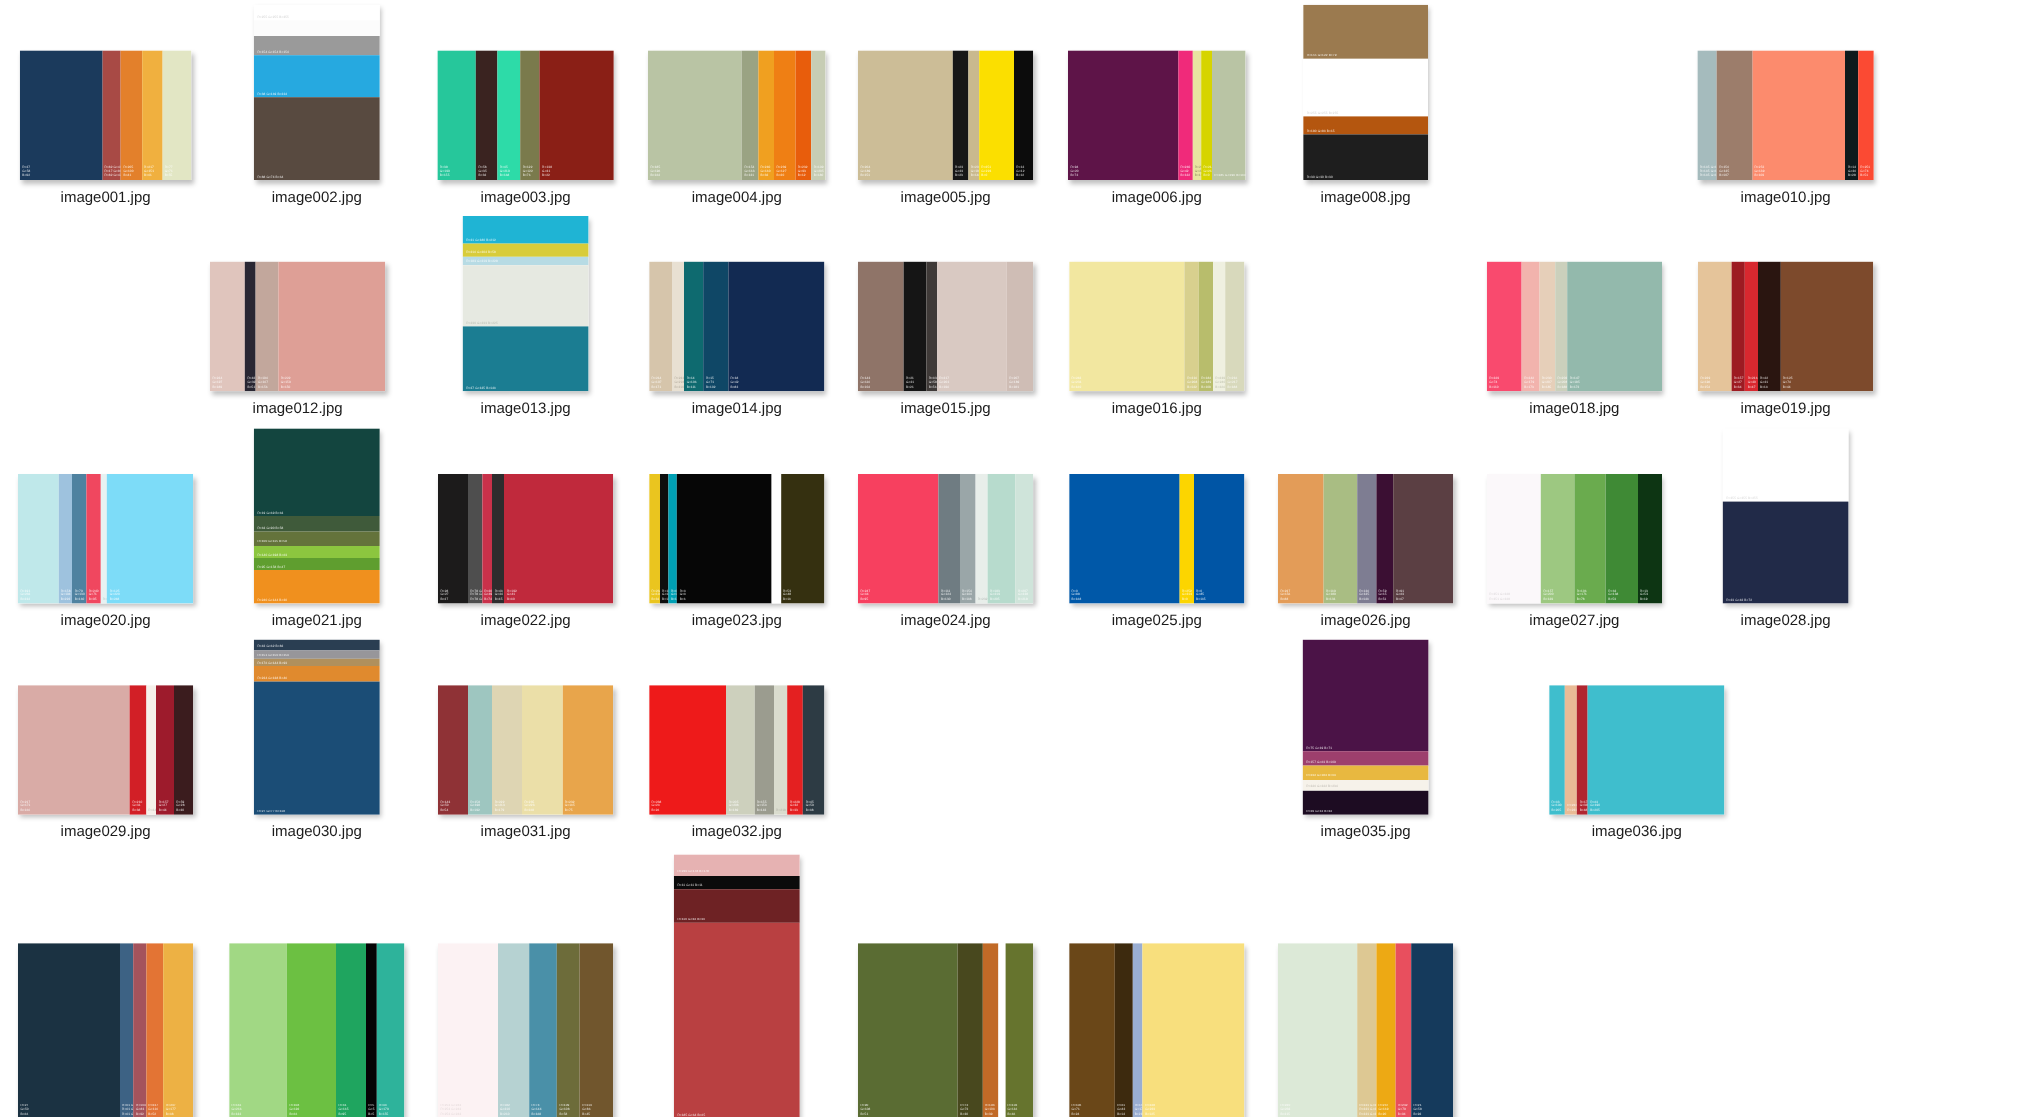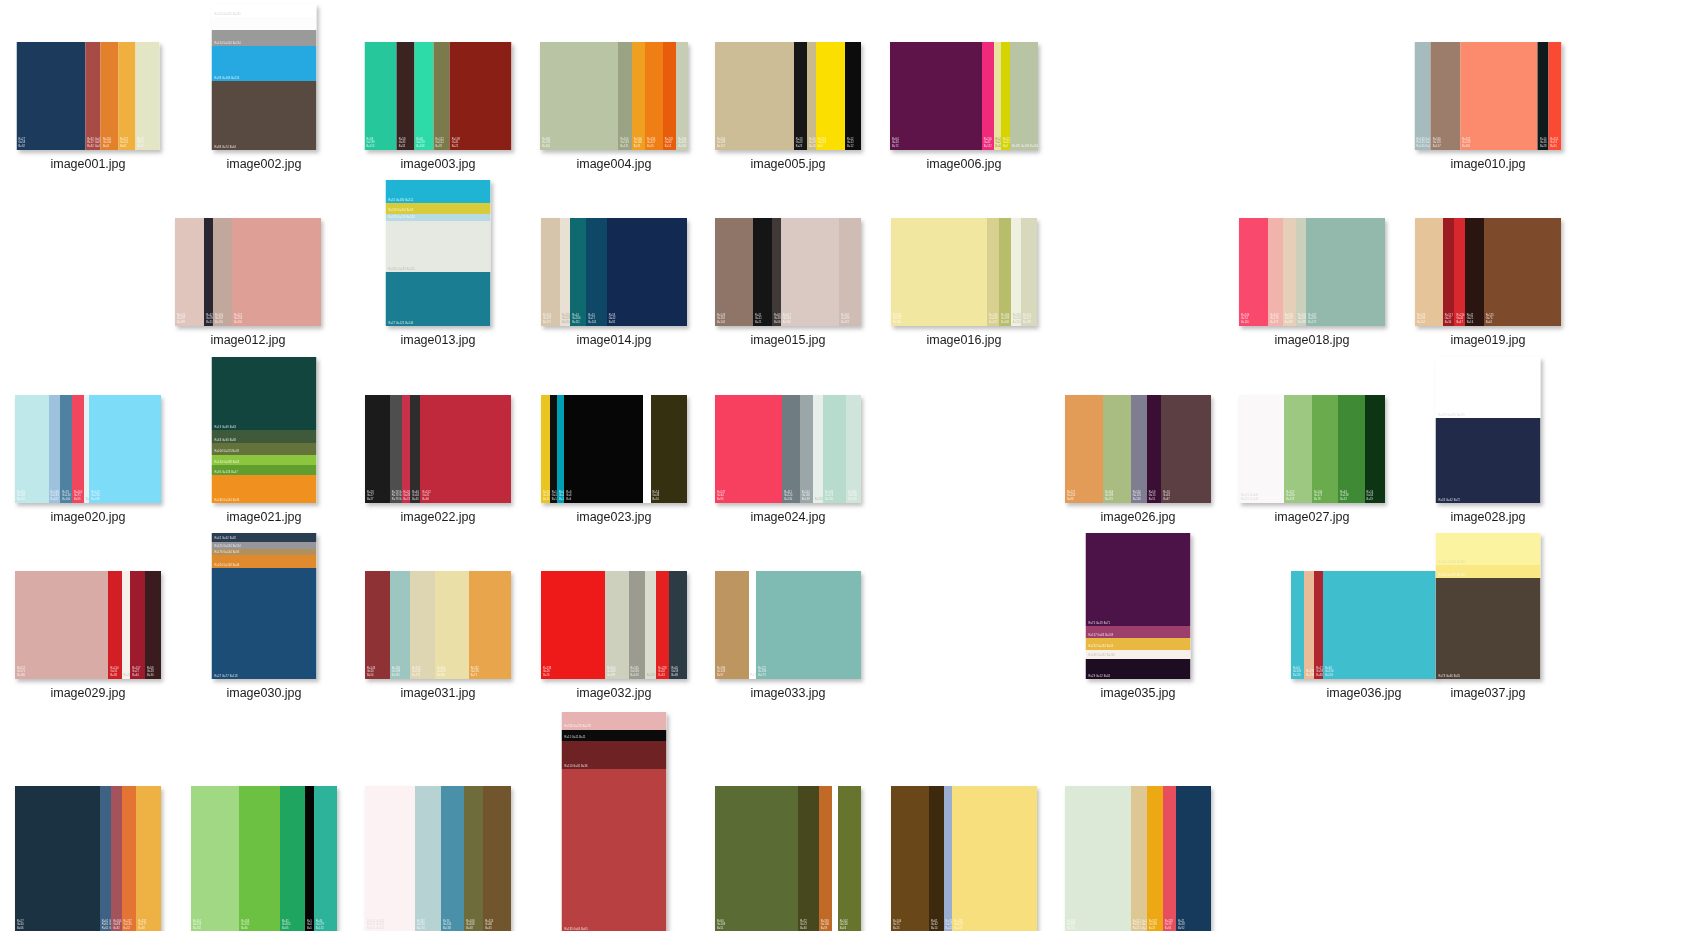--- a/index.html
+++ b/index.html
@@ -277,20 +277,41 @@
 B=0</div>
             </div>
             <div class="band" style="background: rgb(185, 196, 164); flex: 19 0 0px;">
               <div class="swatch-text" style="color: rgb(255, 255, 255);">R=185 G=196 B=164</div>
             </div>
           </div>
         </div>
       </div>
       <div class="caption">image006.jpg</div>
     </div>
+    <div class="cell" style="left: 1058px; top: 0px;">
+      <div class="thumb-wrap" style="height: 150px;">
+        <div class="thumb" style="width: 104px; height: 146px;">
+          <div class="pal horz">
+            <div class="band" style="background: rgb(155, 122, 79); flex: 31 0 0px;">
+              <div class="swatch-text" style="color: rgb(255, 255, 255);">R=155 G=122 B=79</div>
+            </div>
+            <div class="band" style="background: rgb(255, 255, 255); flex: 33 0 0px;">
+              <div class="swatch-text" style="color: rgb(204, 204, 204);">R=255 G=255 B=255</div>
+            </div>
+            <div class="band" style="background: rgb(180, 86, 15); flex: 10 0 0px;">
+              <div class="swatch-text" style="color: rgb(255, 255, 255);">R=180 G=86 B=15</div>
+            </div>
+            <div class="band" style="background: rgb(30, 30, 30); flex: 26 0 0px;">
+              <div class="swatch-text" style="color: rgb(255, 255, 255);">R=30 G=30 B=30</div>
+            </div>
+          </div>
+        </div>
+      </div>
+      <div class="caption">image008.jpg</div>
+    </div>
     <div class="cell" style="left: 1408px; top: 0px;">
       <div class="thumb-wrap" style="height: 150px;">
         <div class="thumb" style="width: 147px; height: 108px;">
           <div class="pal vert">
             <div class="band" style="background: rgb(165, 187, 189); flex: 11 0 0px;">
               <div class="swatch-text" style="color: rgb(255, 255, 255);">R=165 G=187
 R=165 G=187
 R=165 G=187</div>
             </div>
             <div class="band" style="background: rgb(156, 125, 107); flex: 20 0 0px;">
@@ -704,20 +725,44 @@
             <div class="band" style="background: rgb(207, 228, 218); flex: 10 0 0px;">
               <div class="swatch-text" style="color: rgb(255, 255, 255);">R=207
 G=228
 B=218</div>
             </div>
           </div>
         </div>
       </div>
       <div class="caption">image024.jpg</div>
     </div>
+    <div class="cell" style="left: 884px; top: 353px;">
+      <div class="thumb-wrap" style="height: 150px;">
+        <div class="thumb" style="width: 146px; height: 108px;">
+          <div class="pal vert">
+            <div class="band" style="background: rgb(0, 88, 168); flex: 63 0 0px;">
+              <div class="swatch-text" style="color: rgb(255, 255, 255);">R=0
+G=88
+B=168</div>
+            </div>
+            <div class="band" style="background: rgb(252, 213, 0); flex: 8 0 0px;">
+              <div class="swatch-text" style="color: rgb(255, 255, 255);">R=252
+G=213
+B=0</div>
+            </div>
+            <div class="band" style="background: rgb(0, 85, 165); flex: 29 0 0px;">
+              <div class="swatch-text" style="color: rgb(255, 255, 255);">R=0
+G=85
+B=165</div>
+            </div>
+          </div>
+        </div>
+      </div>
+      <div class="caption">image025.jpg</div>
+    </div>
     <div class="cell" style="left: 1058px; top: 353px;">
       <div class="thumb-wrap" style="height: 150px;">
         <div class="thumb" style="width: 146px; height: 108px;">
           <div class="pal vert">
             <div class="band" style="background: rgb(227, 156, 88); flex: 26 0 0px;">
               <div class="swatch-text" style="color: rgb(255, 255, 255);">R=227
 G=156
 B=88</div>
             </div>
             <div class="band" style="background: rgb(169, 189, 131); flex: 19 0 0px;">
@@ -913,42 +958,20 @@
             <div class="band" style="background: rgb(45, 59, 68); flex: 12 0 0px;">
               <div class="swatch-text" style="color: rgb(255, 255, 255);">R=45
 G=59
 B=68</div>
             </div>
           </div>
         </div>
       </div>
       <div class="caption">image032.jpg</div>
     </div>
-    <div class="cell" style="left: 708px; top: 529px;">
-      <div class="thumb-wrap" style="height: 150px;">
-        <div class="thumb" style="width: 146px; height: 108px;">
-          <div class="pal vert">
-            <div class="band" style="background: rgb(189, 149, 97); flex: 23 0 0px;">
-              <div class="swatch-text" style="color: rgb(255, 255, 255);">R=189
-G=149
-B=97</div>
-            </div>
-            <div class="band" style="background: rgb(255, 255, 255); flex: 5 0 0px;">
-              <div class="swatch-text" style="color: rgb(205, 205, 205);">R=255 G=255 B=255</div>
-            </div>
-            <div class="band" style="background: rgb(127, 186, 179); flex: 72 0 0px;">
-              <div class="swatch-text" style="color: rgb(255, 255, 255);">R=127
-G=186
-B=179</div>
-            </div>
-          </div>
-        </div>
-      </div>
-      <div class="caption">image033.jpg</div>
-    </div>
     <div class="cell" style="left: 1058px; top: 529px;">
       <div class="thumb-wrap" style="height: 150px;">
         <div class="thumb" style="width: 105px; height: 146px;">
           <div class="pal horz">
             <div class="band" style="background: rgb(75, 19, 71); flex: 64 0 0px;">
               <div class="swatch-text" style="color: rgb(255, 255, 255);">R=75 G=19 B=71</div>
             </div>
             <div class="band" style="background: rgb(157, 63, 109); flex: 8 0 0px;">
               <div class="swatch-text" style="color: rgb(255, 255, 255);">R=157 G=63 B=109</div>
             </div>
@@ -986,38 +1009,20 @@
             </div>
             <div class="band" style="background: rgb(63, 190, 205); flex: 78 0 0px;">
               <div class="swatch-text" style="color: rgb(255, 255, 255);">R=63
 G=190
 B=205</div>
             </div>
           </div>
         </div>
       </div>
       <div class="caption">image036.jpg</div>
-    </div>
-    <div class="cell" style="left: 1408px; top: 529px;">
-      <div class="thumb-wrap" style="height: 150px;">
-        <div class="thumb" style="width: 105px; height: 146px;">
-          <div class="pal horz">
-            <div class="band" style="background: rgb(251, 243, 160); flex: 22 0 0px;">
-              <div class="swatch-text" style="color: rgb(222, 218, 160);">R=251 G=243 B=160</div>
-            </div>
-            <div class="band" style="background: rgb(250, 232, 132); flex: 9 0 0px;">
-              <div class="swatch-text" style="color: rgb(255, 255, 255);">R=250 G=232 B=132</div>
-            </div>
-            <div class="band" style="background: rgb(78, 66, 55); flex: 69 0 0px;">
-              <div class="swatch-text" style="color: rgb(255, 255, 255);">R=78 G=66 B=55</div>
-            </div>
-          </div>
-        </div>
-      </div>
-      <div class="caption">image037.jpg</div>
     </div>
     <div class="cell" style="left: 8px; top: 706px;">
       <div class="thumb-wrap" style="height: 226px;">
         <div class="thumb" style="width: 146px; height: 146px;">
           <div class="pal vert">
             <div class="band" style="background: rgb(27, 50, 66); flex: 58 0 0px;">
               <div class="swatch-text" style="color: rgb(255, 255, 255);">R=27
 G=50
 B=66</div>
             </div>

